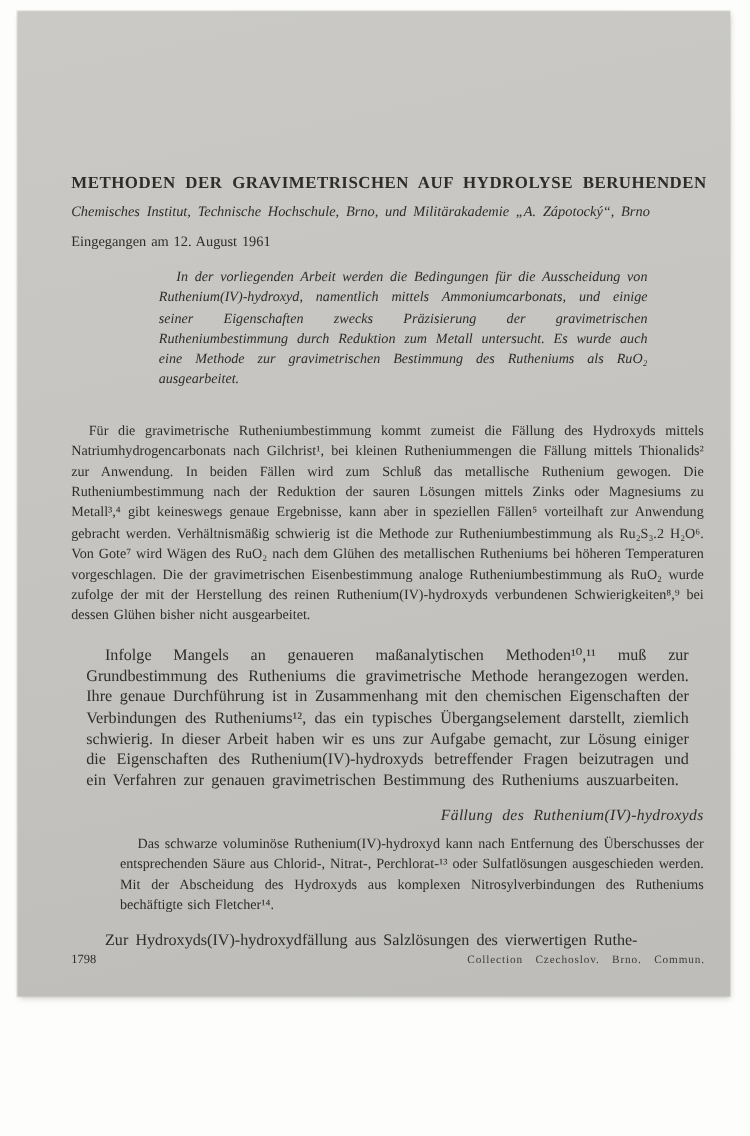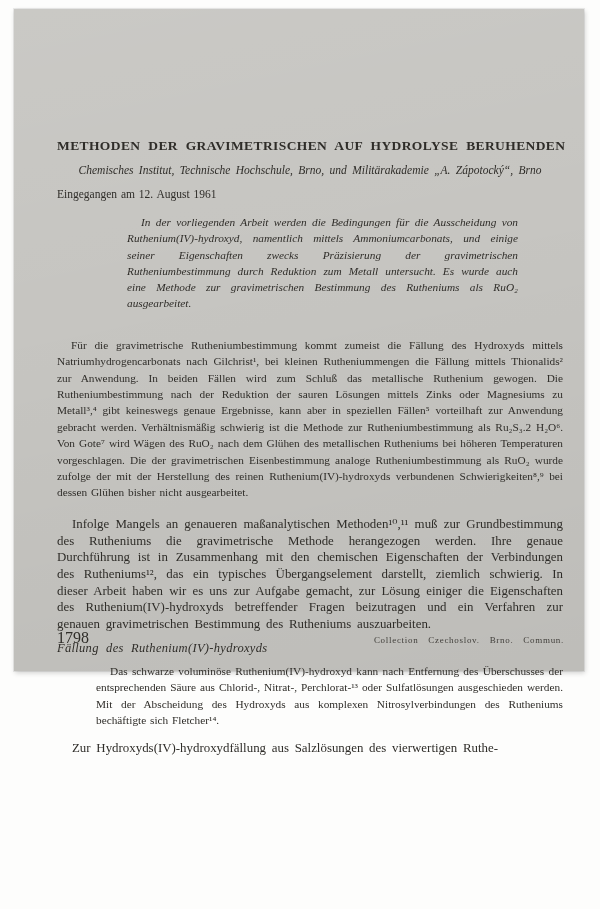--- a/index.html
+++ b/index.html
@@ -12,21 +12,21 @@
     width: 600px;
     height: 909px;
     background: #fdfdfc;
     overflow: hidden;
   }
   .paper {
     position: absolute;
     left: 14px;
     top: 9px;
     width: 570px;
-    height: 662px;
+    height: 788px;
     background: #c6c5c1;
     background-image: linear-gradient(168deg, rgba(255,255,255,0.07) 0%, rgba(0,0,0,0.00) 40%, rgba(0,0,0,0.045) 100%);
     box-shadow: 0 0 0 1px rgba(0,0,0,0.07), 1px 2px 5px rgba(0,0,0,0.18);
     color: #2f2d29;
     font-family: "Liberation Serif", "DejaVu Serif", serif;
   }
   .content {
     padding: 126px 21px 0 43px;
   }
   .title-line {
@@ -42,21 +42,20 @@
     text-align: center;
     margin-top: 12px;
     font-size: 13px;
     letter-spacing: 0.4px;
     word-spacing: 2px;
   }
   .authors .name {
     font-variant: small-caps;
   }
   .affiliation {
-    text-align: center;
     margin-top: 8px;
     font-style: italic;
     font-size: 11.5px;
     word-spacing: 2.5px;
     white-space: nowrap;
   }
   .received {
     text-align: left;
     margin-top: 12px;
     font-size: 11.5px;
@@ -78,45 +77,45 @@
     text-indent: 14px;
     word-spacing: 1px;
     margin: 0;
   }
   .para-large {
     font-size: 12.9px;
     line-height: 16.7px;
     text-align: justify;
     text-indent: 15px;
     word-spacing: 2.5px;
-    margin: 0;
+    margin: 12px;
   }
   .p1 { margin-top: 25px; }
   .p2 { margin-top: 15px; }
   .section-heading {
     margin-top: 8px;
-    text-align: left;
+    text-align: right;
     font-style: italic;
     font-size: 12.5px;
     word-spacing: 4px;
     letter-spacing: 0.3px;
   }
   .p3 { margin-top: 7px; margin-left: 39px; }
   .p4 { margin-top: 12px; }
   .footer {
     position: absolute;
     left: 43px;
     right: 20px;
     bottom: 24px;
     display: flex;
     justify-content: space-between;
     align-items: baseline;
   }
   .page-number {
-    font-size: 16px;
+    font-size: 10px;
   }
   .journal {
     font-size: 9px;
     letter-spacing: 0.7px;
     word-spacing: 7px;
     color: #403e3a;
   }
 </style>
 </head>
 <body>

